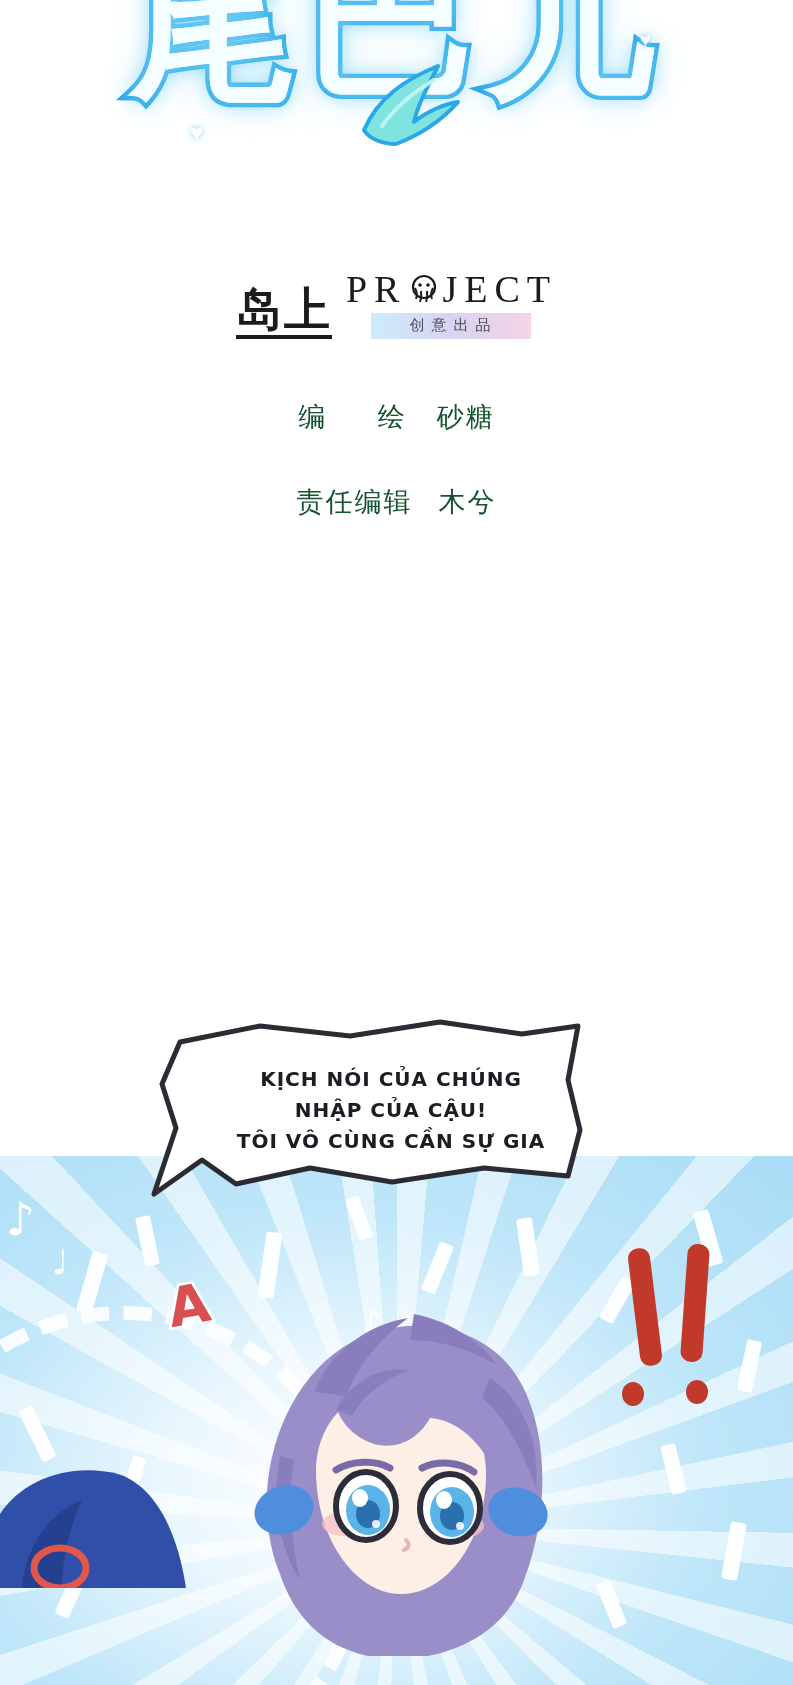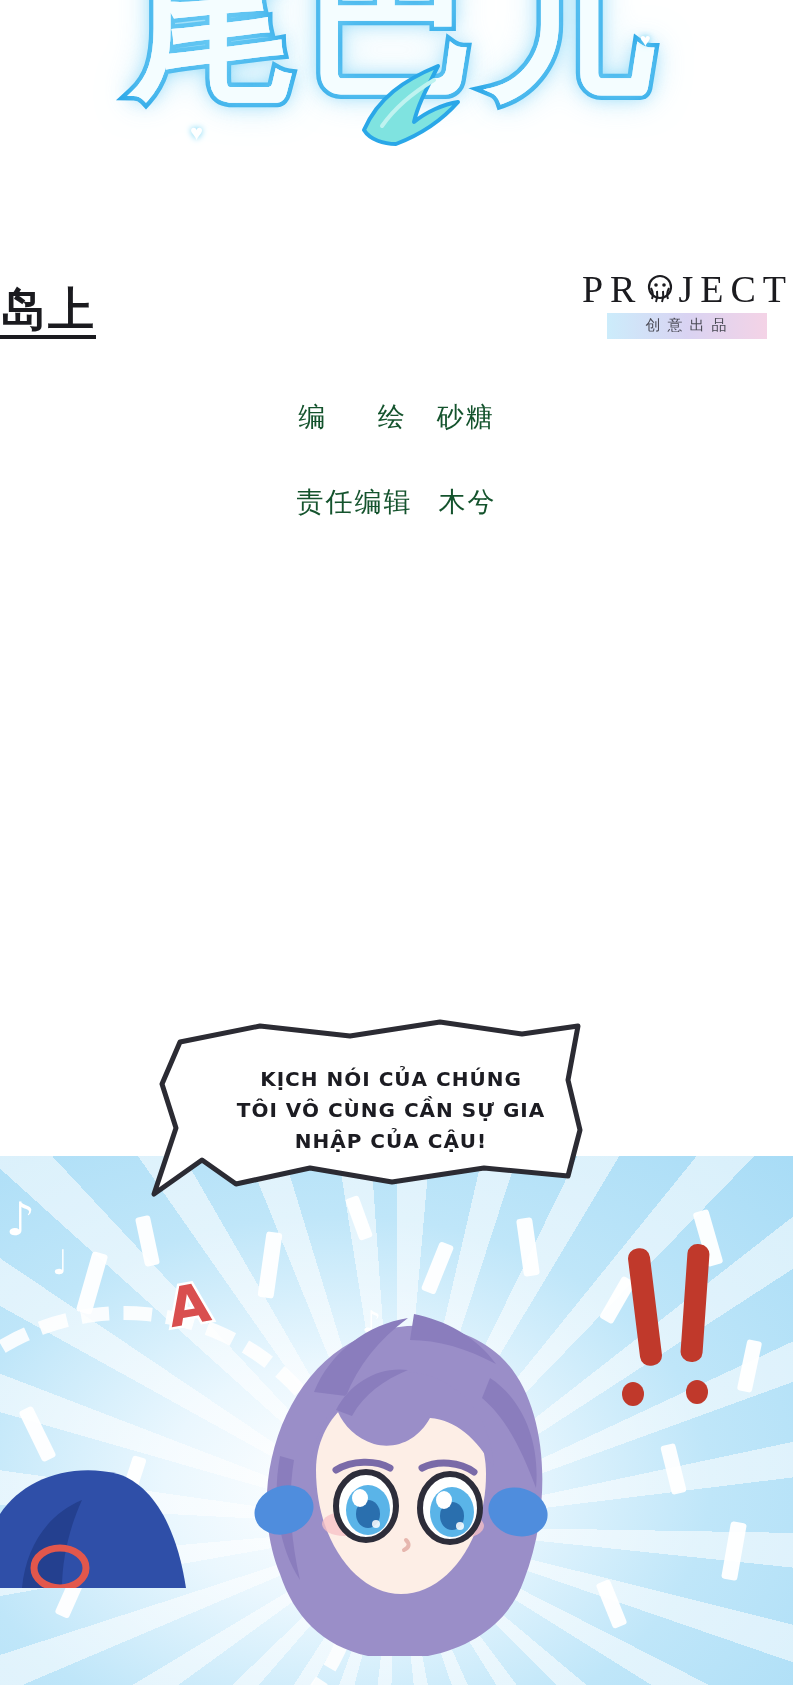--- a/index.html
+++ b/index.html
@@ -82,21 +82,21 @@
   .credits {
     position: absolute;
     left: 0;
     top: 270px;
     width: 793px;
     text-align: center;
   }
   .studio-row {
     display: flex;
     align-items: flex-end;
-    justify-content: space-between;
+    justify-content: center;
     gap: 14px;
   }
   .studio-cn {
     font-family: "DejaVu Sans", sans-serif;
     font-size: 46px;
     font-weight: bold;
     color: #1b1b1f;
     letter-spacing: 2px;
     border-bottom: 4px solid #1b1b1f;
     padding-bottom: 2px;
@@ -415,18 +415,18 @@
     </svg>
   </div>
 
   <div class="bubble">
     <svg viewBox="0 0 470 200" width="470" height="200">
       <path d="M40 34 L 120 18 L 210 28 L 300 14 L 382 26 L 438 18 L 428 72 L 440 122 L 428 168 L 344 160 L 252 174
                L 170 160 L 96 176 L 62 152 L 14 186 L 36 120 L 22 76 Z" fill="#ffffff" stroke="#2b2b33" stroke-width="5" stroke-linejoin="round"></path>
     </svg>
     <div class="bubble-text">
       <span class="line">KỊCH NÓI CỦA CHÚNG</span>
+      <span class="line">NHẬP CỦA CẬU!</span>
       <span class="line">TÔI VÔ CÙNG CẦN SỰ GIA</span>
-      <span class="line">NHẬP CỦA CẬU!</span>
     </div>
   </div>
 
 </div>
 
 </body></html>

